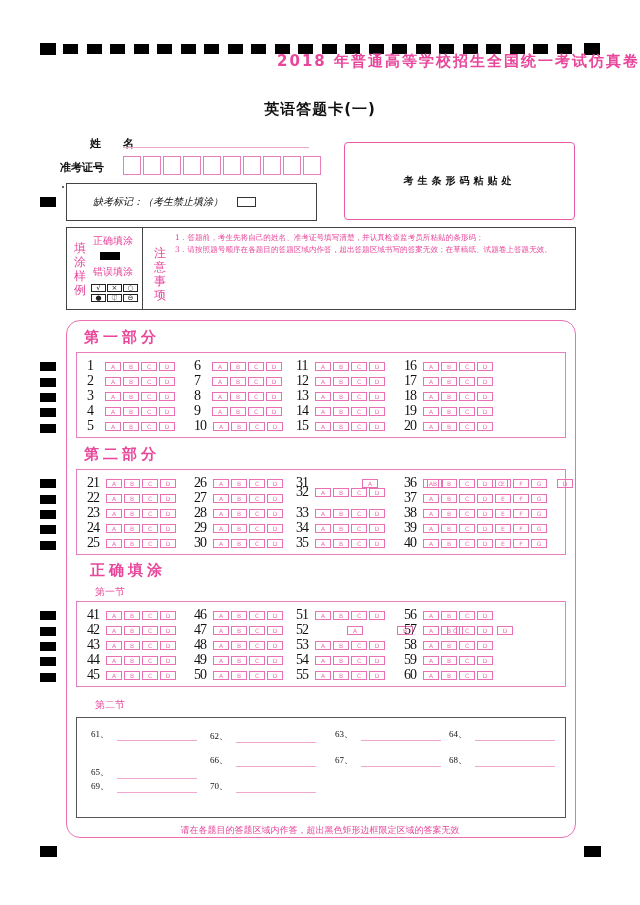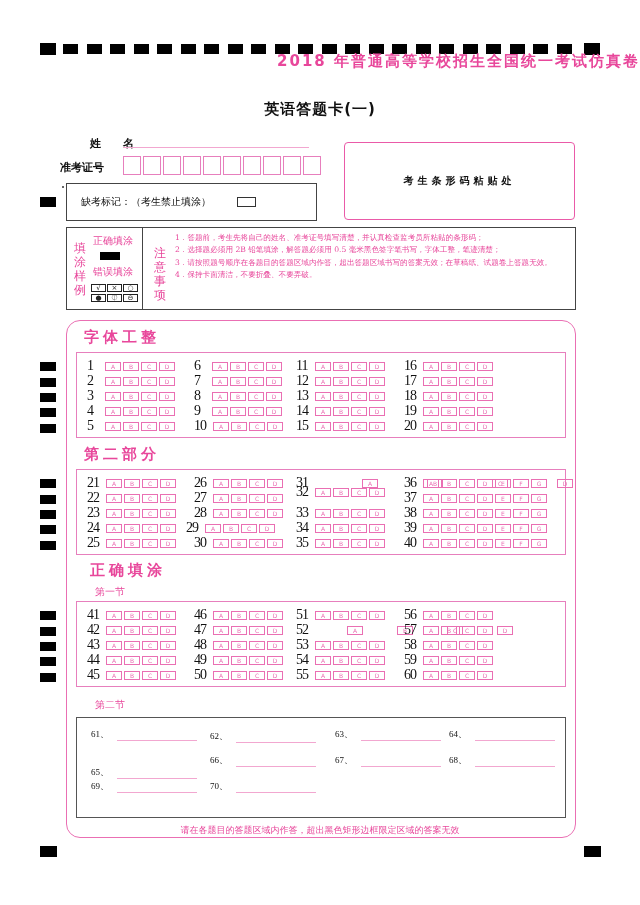--- a/index.html
+++ b/index.html
@@ -19,21 +19,21 @@
   .label { position: absolute; font-size: 11px; font-family: "DejaVu Sans", sans-serif; font-weight: bold; }
   .name-line { position: absolute; left: 123px; top: 147px; width: 186px; border-bottom: 1px solid #f2a7d0; }
   .id-boxes { position: absolute; left: 123px; top: 156px; display: flex; gap: 2px; }
   .id-box { width: 18px; height: 19px; border: 1px solid #e77fbd; }
 
   .barcode { position: absolute; left: 344px; top: 142px; width: 231px; height: 78px;
     border: 1.3px solid #ea5aa8; border-radius: 4px; display: flex; align-items: center; justify-content: center;
     font-size: 10px; letter-spacing: 4px; font-family: "DejaVu Sans", sans-serif; font-weight: bold; }
 
   .absent-box { position: absolute; left: 66px; top: 183px; width: 251px; height: 38px; border: 1.2px solid #444;
-    display: flex; align-items: center; padding-left: 14px; font-size: 10px; }
+    display: flex; align-items: center; padding-left: 26px; font-size: 10px; font-style: italic; }
   .absent-mark { position: absolute; left: 237px; top: 197px; width: 19px; height: 10px; border: 1px solid #333; }
   .dot { position: absolute; left: 62px; top: 186px; width: 2px; height: 2px; background: #333; border-radius: 1px; }
 
   .notice { position: absolute; left: 66px; top: 227px; width: 510px; height: 83px; border: 1.2px solid #444; }
   .notice-left { position: absolute; left: 0; top: 0; width: 76px; height: 100%; border-right: 1.2px solid #444; }
   .vert { position: absolute; color: #e8479b; font-size: 12px; line-height: 14px; width: 14px; text-align: center; }
   .fill-ok { position: absolute; left: 26px; top: 6px; color: #e8479b; font-size: 10px; }
   .fill-black { position: absolute; left: 33px; top: 24px; width: 20px; height: 8px; background: #000; }
   .fill-bad { position: absolute; left: 26px; top: 37px; color: #e8479b; font-size: 10px; }
   .ex-row { position: absolute; left: 24px; display: flex; gap: 1px; }
@@ -143,29 +143,27 @@
     </div>
   </div>
   <div class="vert" style="left:86px;top:18px;">
     <div>注</div>
     <div>意</div>
     <div>事</div>
     <div>项</div>
   </div>
   <div class="notice-items">
     <div>1．答题前，考生先将自己的姓名、准考证号填写清楚，并认真检查监考员所粘贴的条形码；</div>
-    <div>2．选择题必须用 2B 铅笔填涂，解答题必须用 0.5 毫米黑色签字笔书写，字体工整，笔迹清楚；</div>
     <div>3．请按照题号顺序在各题目的答题区域内作答，超出答题区域书写的答案无效；在草稿纸、试题卷上答题无效。</div>
-    <div>4．保持卡面清洁，不要折叠、不要弄破。</div>
   </div>
 </div>
 
 <div class="frame"></div>
 
-<div class="part-title" style="left:84px;top:328px;">字体工整</div>
+<div class="part-title" style="left:84px;top:328px;">第一部分</div>
 <div class="grid-box" style="left:76px;top:352px;width:490px;height:86px;" id="grid0">
     <div class="q" style="left: 10px; top: 6px;">
       <span class="qn">1</span>
       <span class="opt">A</span>
       <span class="opt">B</span>
       <span class="opt">C</span>
       <span class="opt">D</span>
     </div>
     <div class="q" style="left: 10px; top: 21px;">
       <span class="qn">2</span>
@@ -353,21 +351,21 @@
       <span class="opt">C</span>
       <span class="opt">D</span>
     </div>
     <div class="q" style="left: 117px; top: 36px;">
       <span class="qn w2">28</span>
       <span class="opt">A</span>
       <span class="opt">B</span>
       <span class="opt">C</span>
       <span class="opt">D</span>
     </div>
-    <div class="q" style="left: 109px; top: 51px;">
+    <div class="q" style="left: 117px; top: 51px;">
       <span class="qn w2">29</span>
       <span class="opt">A</span>
       <span class="opt">B</span>
       <span class="opt">C</span>
       <span class="opt">D</span>
     </div>
     <div class="q" style="left: 117px; top: 66px;">
       <span class="qn w2">30</span>
       <span class="opt">A</span>
       <span class="opt">B</span>

